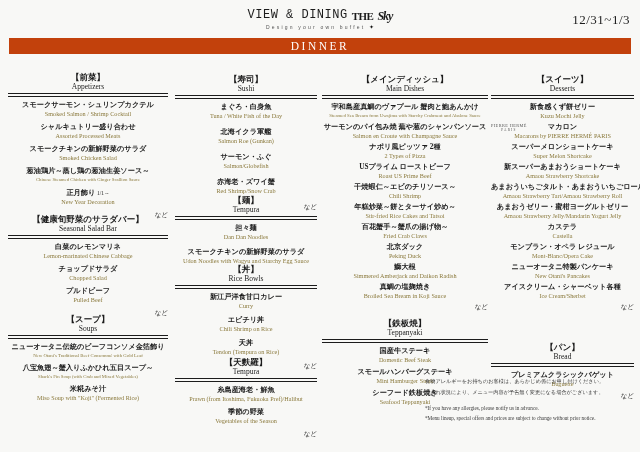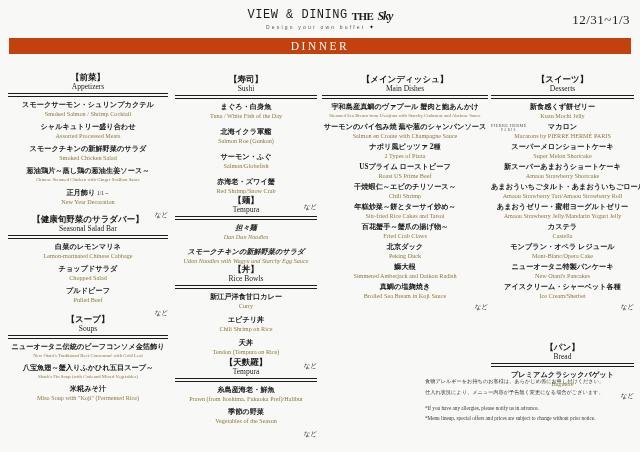--- a/index.html
+++ b/index.html
@@ -26,21 +26,21 @@
   #c4{left:491px;width:143px;}
   .sec{position:absolute;left:0;right:0;text-align:center;}
   .tj{font-size:8.5px;font-weight:bold;line-height:10px;white-space:nowrap;}
   .te{font-size:7.5px;line-height:9px;margin-bottom:2px;}
   .rule{height:2px;border-top:1.6px solid #1c1c1c;border-bottom:.6px solid #1c1c1c;margin-bottom:4px;}
   .it{margin-bottom:5px;}
   .ij{font-size:7.2px;font-weight:bold;line-height:9px;white-space:nowrap;}
   .ie{font-size:6.2px;line-height:8px;color:#8b7a3d;white-space:nowrap;}
   .ie.small{font-size:4.8px;}
   .etc{font-size:6.5px;text-align:right;margin-top:1px;line-height:8px;}
-  .m8 .it{margin-bottom:8px;} .m7 .it{margin-bottom:7px;font-style:italic;} .m6 .it{margin-bottom:6px;}
+  .m8 .it{margin-bottom:8px;} .m7 .it{margin-bottom:7px;} .m6 .it{margin-bottom:6px;}
   .m4 .it{margin-bottom:4px;} .m3 .it{margin-bottom:3px;}
   .note{font-size:5.5px;font-weight:normal;}
   .ph-item{position:relative;}
   .ph-logo{position:absolute;left:0;top:0;text-align:center;color:#555;line-height:1.2;}
   .ph1{font-size:4.3px;letter-spacing:.4px;}
   .ph2{font-size:3.4px;letter-spacing:1.2px;}
   
   #footnotes{position:absolute;left:425px;top:378px;width:210px;color:#3a3a3a;}
   .fn{font-size:5.2px;line-height:7px;margin-bottom:4px;white-space:nowrap;}
   .fn.en1{margin-top:9px;margin-bottom:3px;}
@@ -244,20 +244,37 @@
         <div class="ij">鰤大根</div>
         <div class="ie">Simmered Amberjack and Daikon Radish</div>
       </div>
       <div class="it">
         <div class="ij">真鯛の塩麹焼き</div>
         <div class="ie">Broiled Sea Bream in Koji Sauce</div>
       </div>
       <div class="etc">など</div>
     </div>
 
+    <div class="sec m4" style="top:306px">
+      <div class="tj">【鉄板焼】</div>
+      <div class="te">Teppanyaki</div>
+      <div class="rule"></div>
+      <div class="it">
+        <div class="ij">国産牛ステーキ</div>
+        <div class="ie">Domestic Beef Steak</div>
+      </div>
+      <div class="it">
+        <div class="ij">スモールハンバーグステーキ</div>
+        <div class="ie">Mini Hamburger Steak</div>
+      </div>
+      <div class="it">
+        <div class="ij">シーフード鉄板焼き</div>
+        <div class="ie">Seafood Teppanyaki</div>
+      </div>
+    </div>
   </div>
 
   <div class="col" id="c4">
 
     <div class="sec m3" style="top:62px">
       <div class="tj">【スイーツ】</div>
       <div class="te">Desserts</div>
       <div class="rule"></div>
       <div class="it">
         <div class="ij">新食感くず餅ゼリー</div>

